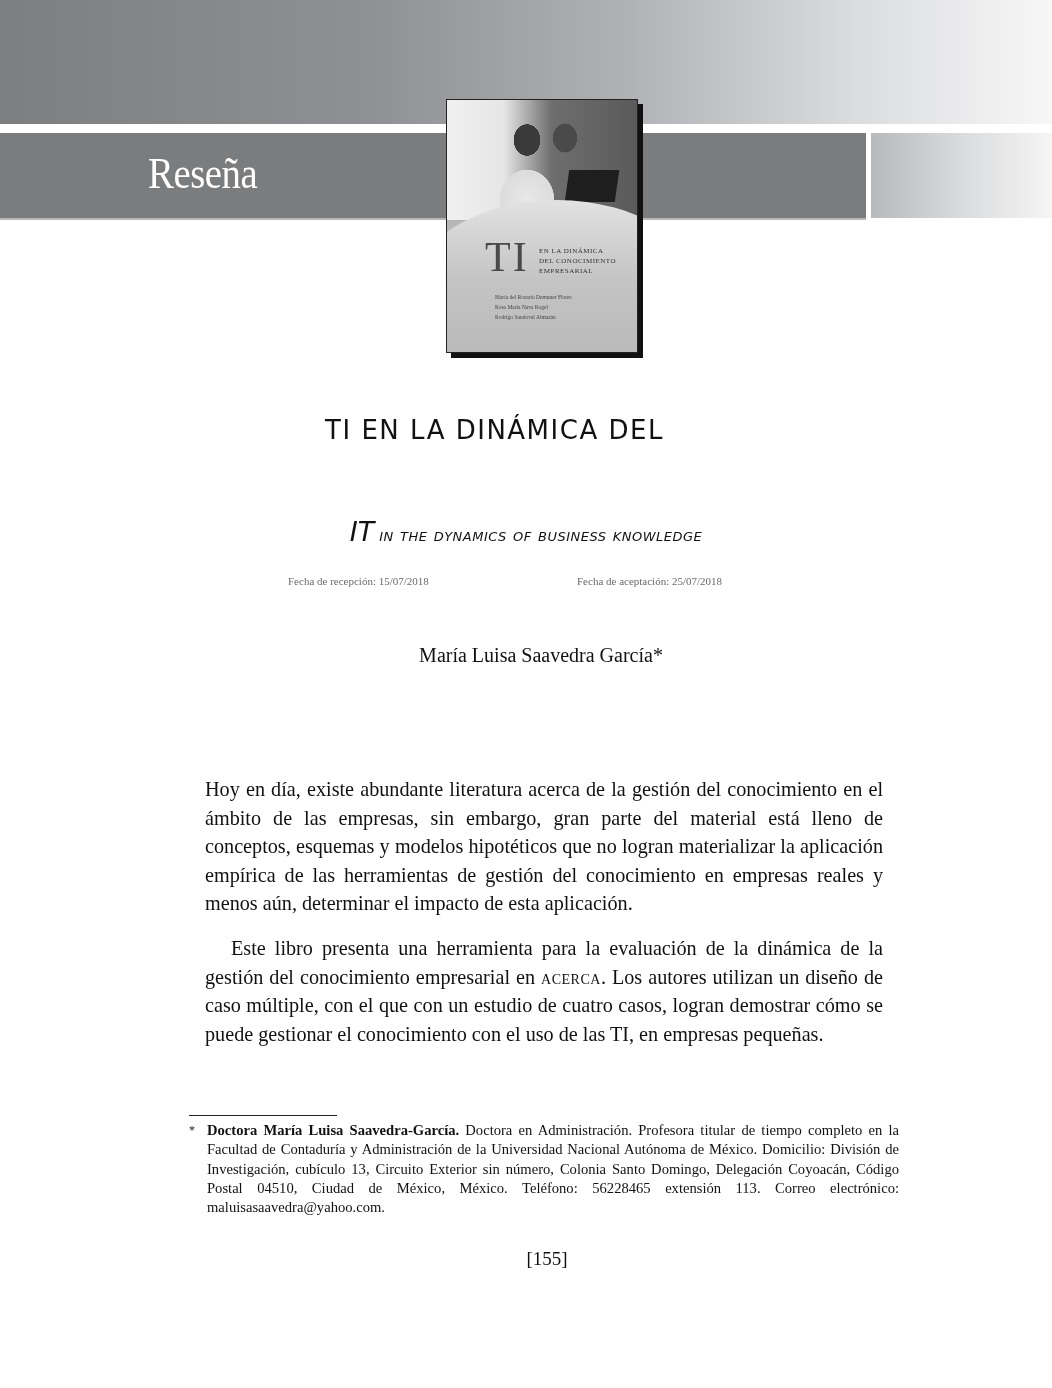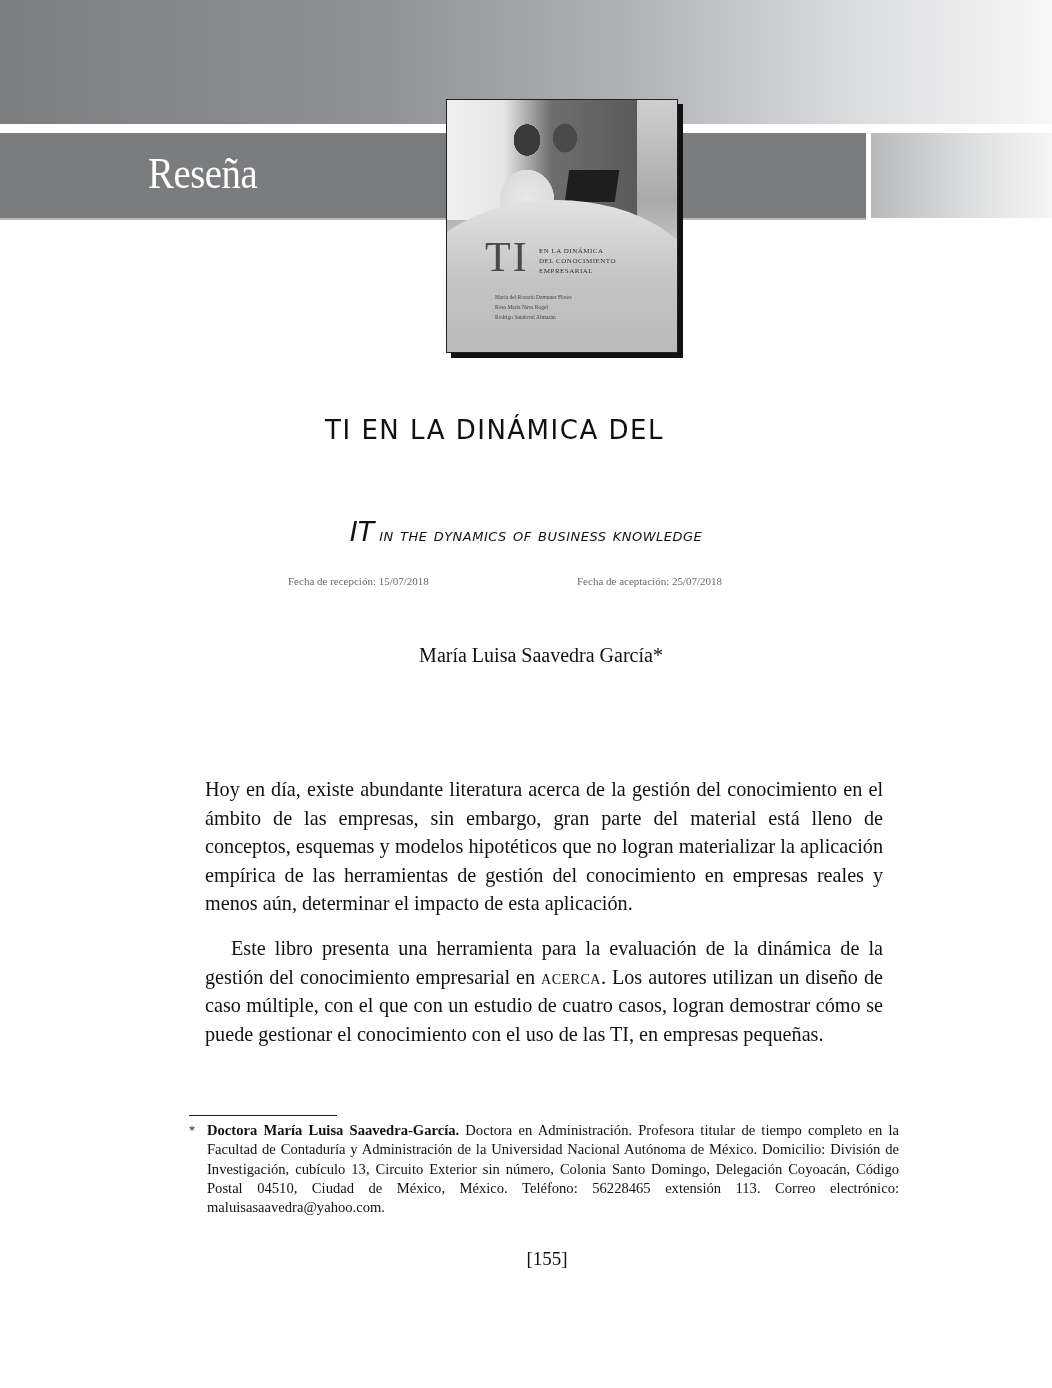--- a/index.html
+++ b/index.html
@@ -20,21 +20,20 @@
     background: linear-gradient(to right, #b8b9bb 0%, #dadbdc 50%, #f5f5f5 100%);
   }
   .section-label {
     position: absolute; left: 148px; top: 148px; font-size: 44px; color: #ffffff;
     font-family: "Liberation Serif", serif; letter-spacing: -0.5px; transform: scaleX(0.88); transform-origin: left;
   }
   .book {
     position: absolute; left: 446px; top: 99px; width: 190px; height: 252px;
     border: 1px solid #222; box-shadow: 5px 5px 0 #111; overflow: hidden;
     background: linear-gradient(180deg, #cfcfcf 0%, #a9a9a9 40%, #c8c8c8 60%, #9e9e9e 100%);
-    padding-left: 40px;
   }
   .book .photo {
     position: absolute; left: 0; top: 0; width: 190px; height: 120px;
     background:
       radial-gradient(ellipse 22px 26px at 80px 40px, #3a3a3a 0%, #3a3a3a 60%, transparent 61%),
       radial-gradient(ellipse 20px 24px at 118px 38px, #4a4a4a 0%, #4a4a4a 60%, transparent 61%),
       radial-gradient(ellipse 45px 50px at 80px 100px, #e8e8e8 0%, #dcdcdc 60%, transparent 61%),
       linear-gradient(90deg, #f0f0f0 0%, #e6e6e6 30%, #6e6e6e 55%, #5a5a5a 100%);
   }
   .book .laptop { position: absolute; left: 120px; top: 70px; width: 50px; height: 32px; background: #1e1e1e; transform: skewX(-8deg); }

